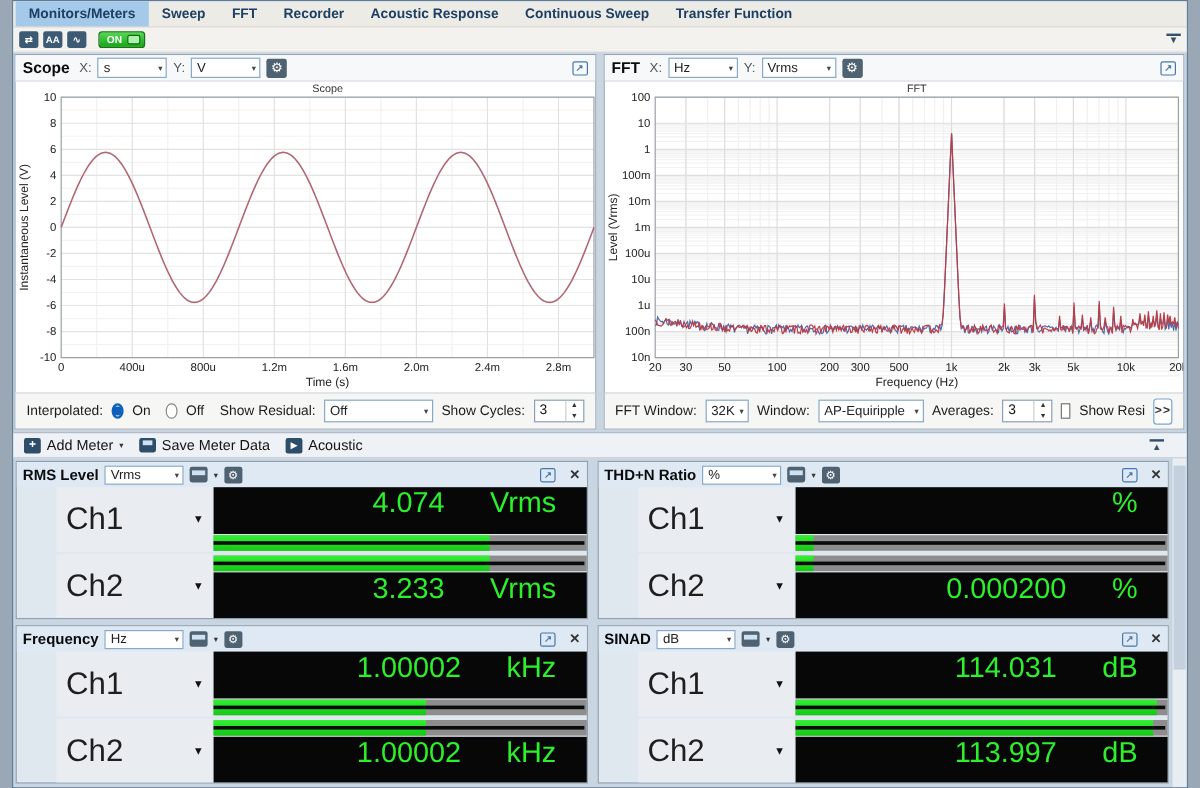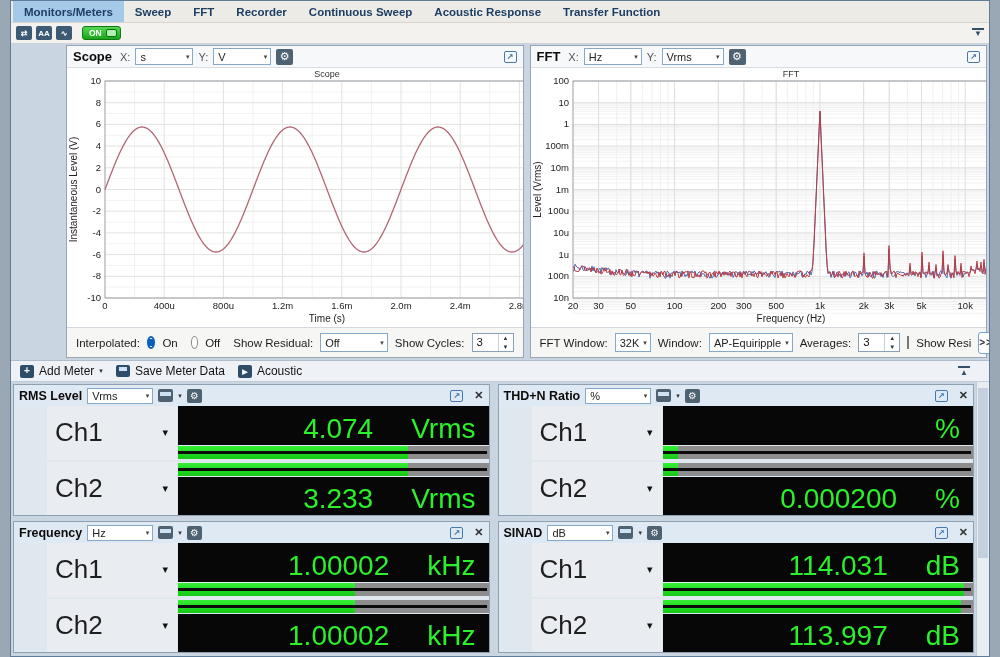--- a/index.html
+++ b/index.html
@@ -17,21 +17,21 @@
   .tbtn { width:16px; height:14px; background:#3c5a74; color:#fff; font-size:8px; font-weight:bold;
           display:flex; align-items:center; justify-content:center; border-radius:2px; }
   .on-toggle { margin-left:6px; height:14px; padding:0 3px 0 6px; display:flex; align-items:center; gap:4px;
                background:linear-gradient(#55d855,#17a517); border:1px solid #117711; border-radius:3px; }
   .on-toggle .on-label { color:#fff; font-size:8.5px; font-weight:bold; }
   .on-toggle .on-slider { width:11px; height:8px; background:#aef0ae; border:1px solid #0e6e0e; border-radius:2px; }
   .pinbar { margin-left:auto; width:12px; height:11px; border-top:2px solid #33506b; color:#33506b; font-size:8px;
             display:flex; align-items:flex-start; justify-content:center; line-height:8px; }
 
   
-  .panels { height:316px; display:flex; gap:6px; padding:1px 2px 2px 11px; flex:none;margin-left:44px; }
+  .panels { height:316px; display:flex; gap:6px; padding:1px 2px 2px 1px; flex:none; }
   .panel { flex:1; min-width:0; background:#fff; border:1px solid #96a6b6; display:flex; flex-direction:column; }
   .phead { height:22px; flex:none; background:#f6f8fa; border-bottom:1px solid #d7dde3; display:flex; align-items:center; gap:5px; padding:0 6px; font-size:11px; color:#333; }
   .ptitle { font-weight:bold; font-size:13px; color:#0c0c0c; margin-right:3px; }
   .axlbl { color:#555; }
   .msel { background:#fff; border:1px solid #86a8c9; height:17px; display:inline-flex; align-items:center;
           justify-content:space-between; padding:0 3px 0 4px; font-size:11px; color:#222; gap:4px; }
   .msel .caret { font-size:7px; color:#444; }
   .gearbtn { width:17px; height:16px; background:#4e6272; border-radius:2px; color:#fff; font-size:11px;
              display:flex; align-items:center; justify-content:center; }
   .popout { margin-left:auto; width:13px; height:12px; border:1.5px solid #4578ad; border-radius:2px; color:#4578ad;
@@ -73,38 +73,38 @@
   .mhead .msel { width:66px; height:16px; }
   .dispico { width:15px; height:13px; background:#4e6272; border-radius:2px; position:relative; }
   .dispico::after { content:""; position:absolute; left:2px; right:2px; top:3px; height:4px; background:#cfe2f2; }
   .mgear { width:15px; height:14px; background:#4e6272; border-radius:2px; color:#fff; font-size:9.5px; display:flex; align-items:center; justify-content:center; }
   .mclose { color:#333; font-size:11px; font-weight:bold; margin-left:6px; }
   .mbody { flex:1; display:grid; grid-template-rows:1fr 1fr; row-gap:2px; min-height:0;margin-left:33px; }
   .chrow { display:grid; grid-template-columns:130px 1fr; column-gap:1px; min-height:0; }
   .chlabel { background:#e9edf2; display:flex; align-items:center; justify-content:space-between; padding:0 9px 0 8px; color:#1e1e1e; font-size:26px; }
   .chlabel .caret { font-size:11px; color:#111; }
   .chright { display:flex; flex-direction:column; min-width:0; }
-  .display { flex:1; background:#070707; display:flex; align-items:flex-end; justify-content:flex-end; gap:38px; padding-right:13px;
-             color:#2bf02b; font-size:28px; white-space:nowrap; overflow:hidden; }
+  .display { flex:1; background:#070707; display:flex; align-items:flex-start; justify-content:flex-end; gap:38px; padding-right:25px;
+             color:#2bf02b; font-size:24px; white-space:nowrap; overflow:hidden; }
   .bar { height:13px; flex:none; margin:1px 0; position:relative; background:#8d8d8d; }
   .bar .fill { position:absolute; left:0; top:0; bottom:0; background:linear-gradient(#35ef35,#14c814); }
   .bar .holdline { position:absolute; left:0; right:2px; top:5px; height:3px; background:#0b0b0b; }
 </style>
 </head>
 <body>
 
 <div class="app">
 
   <div class="tabbar" id="tabbar">
       <div class="tab selected">Monitors/Meters</div>
       <div class="tab">Sweep</div>
       <div class="tab">FFT</div>
       <div class="tab">Recorder</div>
+      <div class="tab">Acoustic Response</div>
       <div class="tab">Continuous Sweep</div>
-      <div class="tab">Acoustic Response</div>
       <div class="tab">Transfer Function</div>
     </div>
 
   <div class="toolbar">
     <span class="tbtn">⇄</span>
     <span class="tbtn">AA</span>
     <span class="tbtn">∿</span>
     <span class="on-toggle">
       <span class="on-label">ON</span>
       <span class="on-slider"></span>

